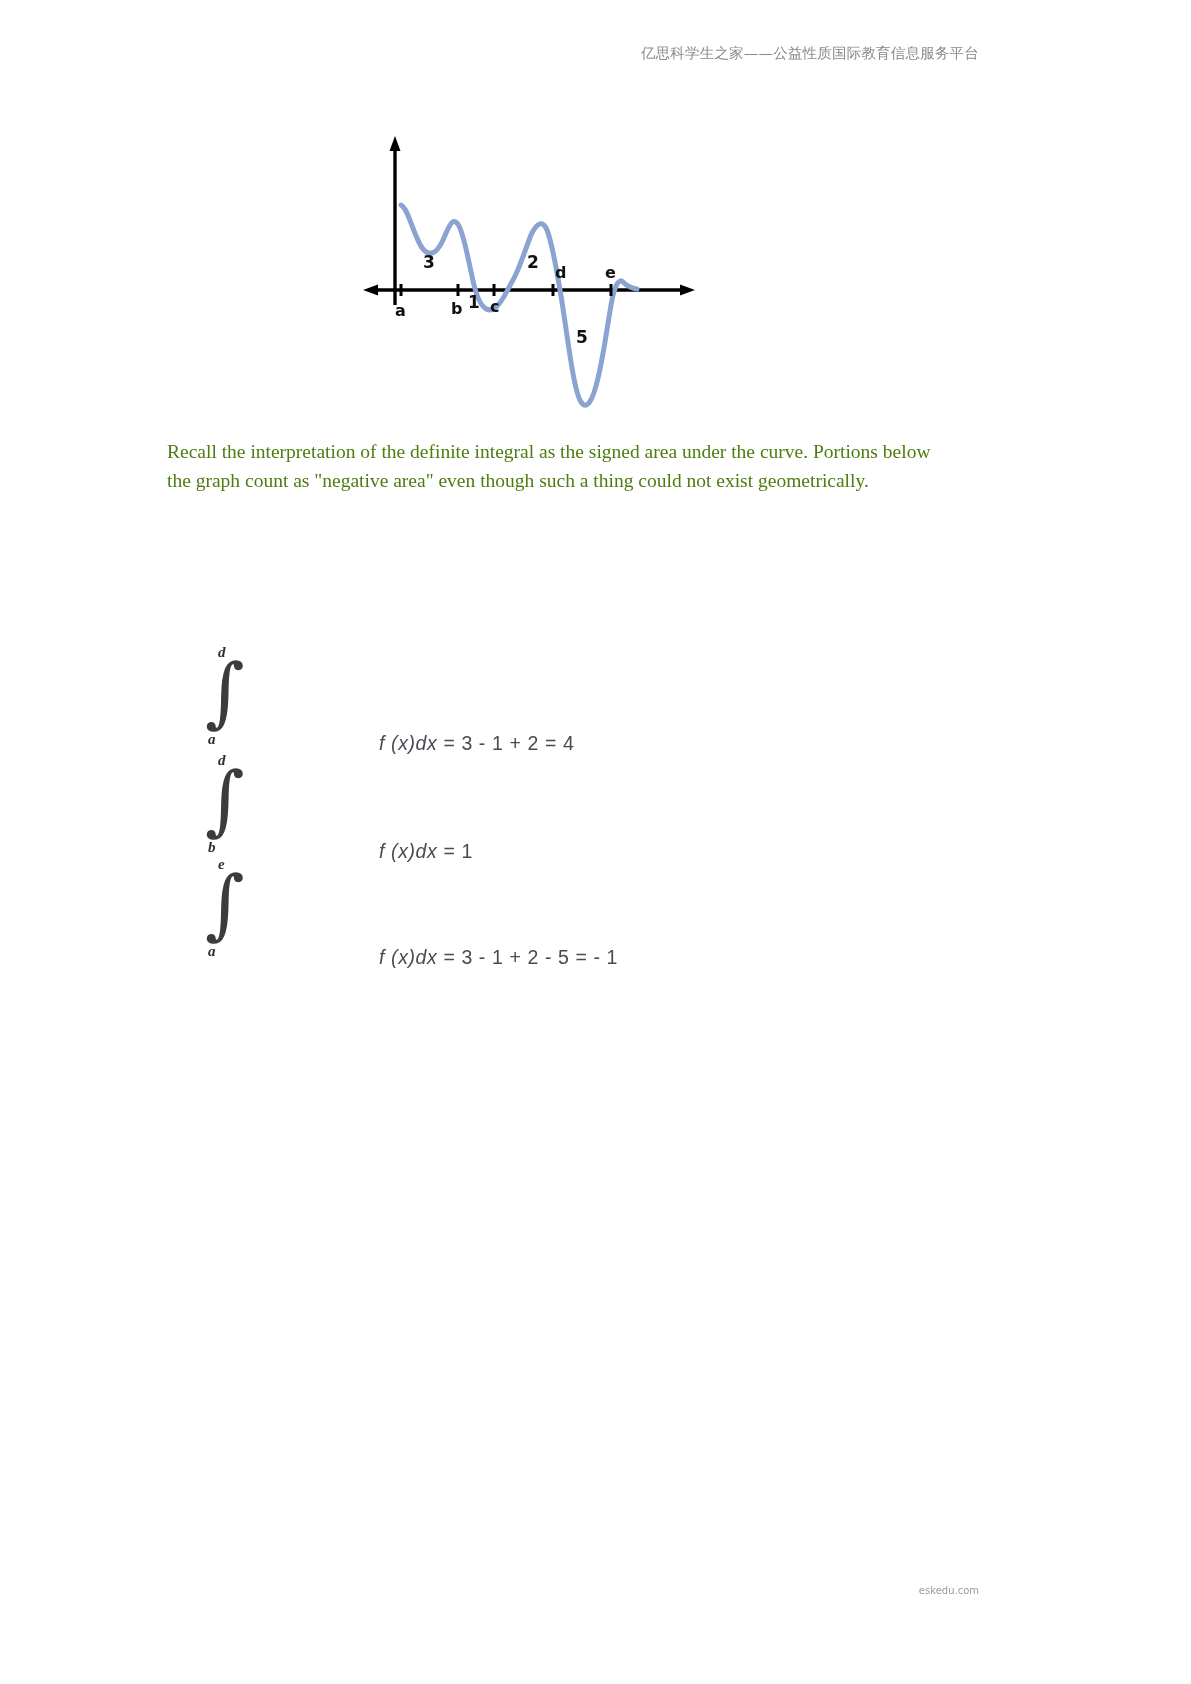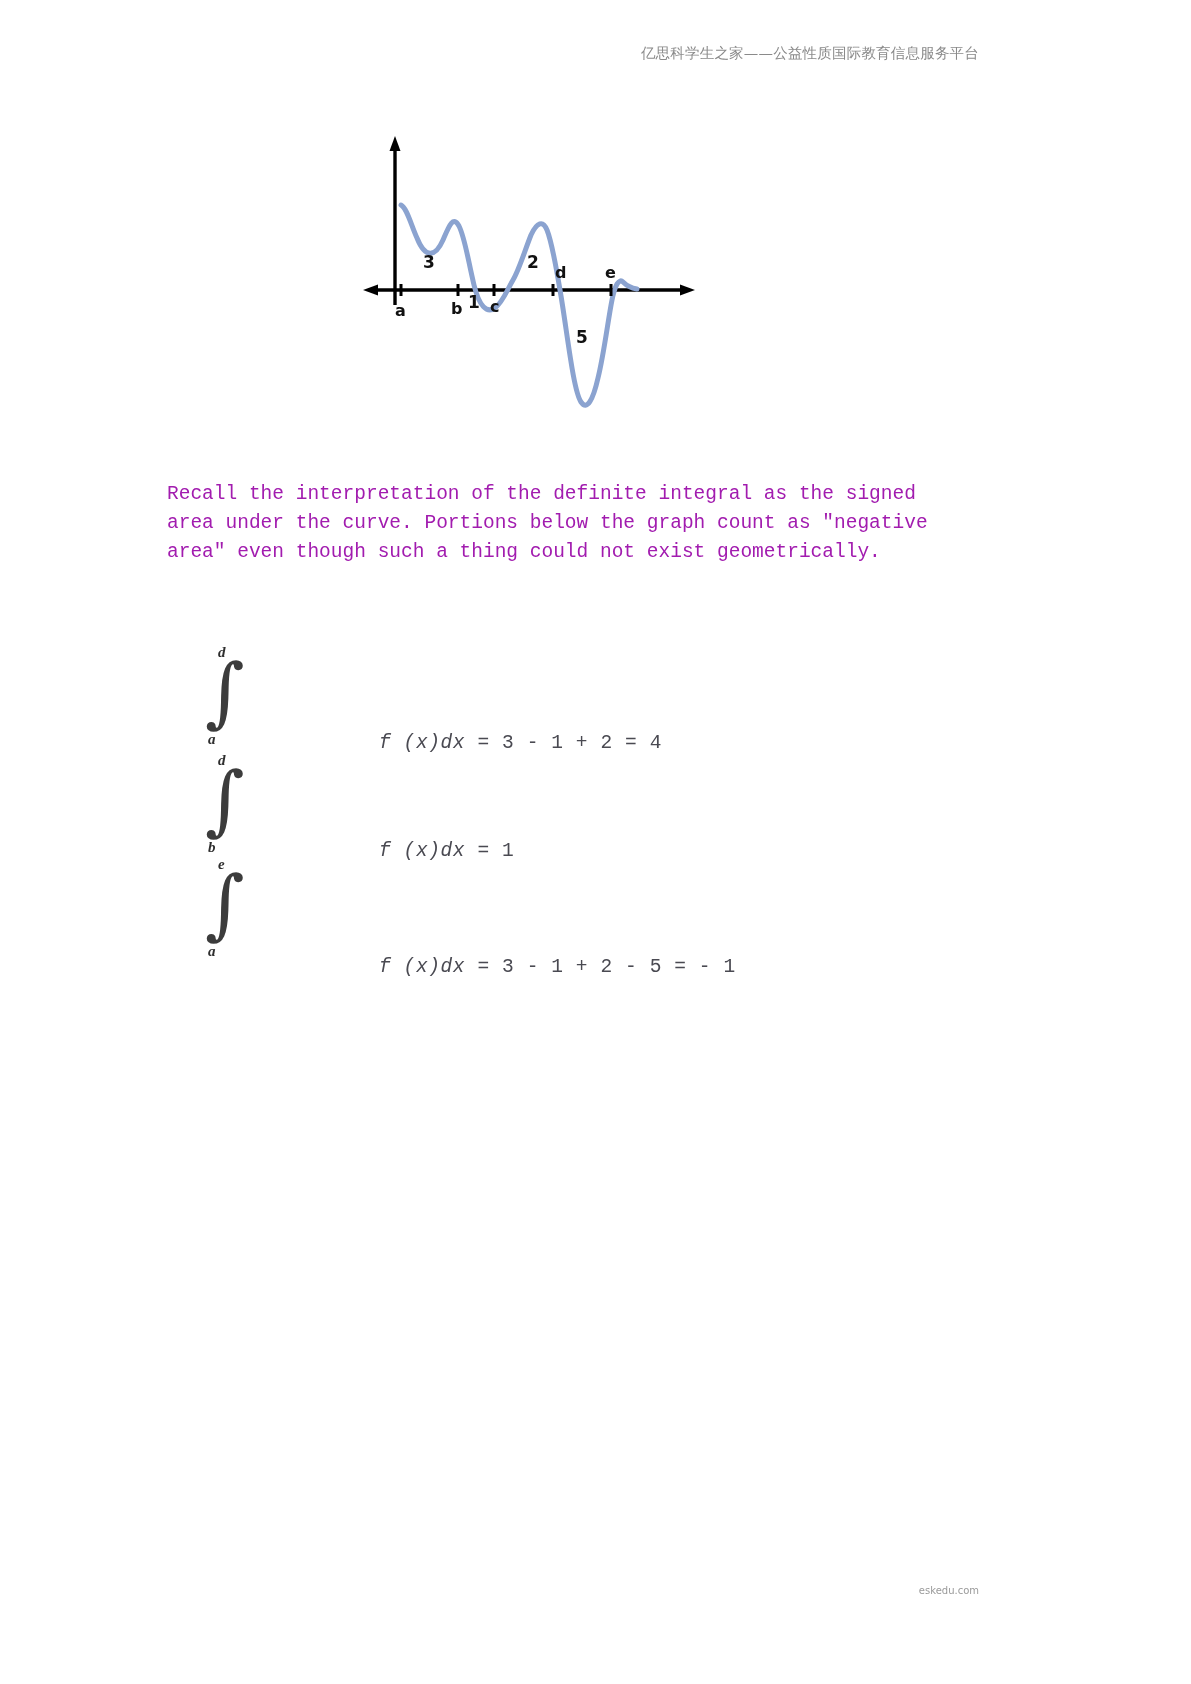--- a/index.html
+++ b/index.html
@@ -48,25 +48,24 @@
   .figure-wrap svg {
     display: block;
   }
 
   
   .body-text {
     position: absolute;
     top: 437px;
     left: 167px;
     width: 790px;
-    font-family: Liberation Mono, monospace;
+    font-family: Liberation Serif, serif;
     font-size: 19.5px;
     line-height: 29px;
-    color: #a21caf;
-    margin-top: 43px;
+    color: #4d7c0f;
   }
 
   
   .equations {
     position: absolute;
     top: 640px;
     left: 167px;
     width: 860px;
     height: 340px;
   }
@@ -104,30 +103,30 @@
     font-size: 76px;
     line-height: 76px;
     font-family: "DejaVu Serif", serif;
     color: #3c3c3c;
     font-weight: 300;
   }
 
   .eq-text {
     position: absolute;
     left: 212px;
-    font-family: Liberation Mono, monospace;
+    font-family: Liberation Sans, sans-serif;
     font-size: 19.5px;
     color: #4a4a52;
     white-space: nowrap;
     letter-spacing: 0.6px;
   }
   .eq-text .fn { font-style: italic; }
   .eq-row.r1 .eq-text { top: 88px; }
   .eq-row.r2 .eq-text { top: 88px; }
-  .eq-row.r3 .eq-text { top: 100px; }
+  .eq-row.r3 .eq-text { top: 90px; }
 
   
   .doc-footer {
     position: absolute;
     bottom: 88px;
     right: 212px;
     font-family: "DejaVu Sans", sans-serif;
     font-size: 10px;
     color: #9a9a9a;
   }

